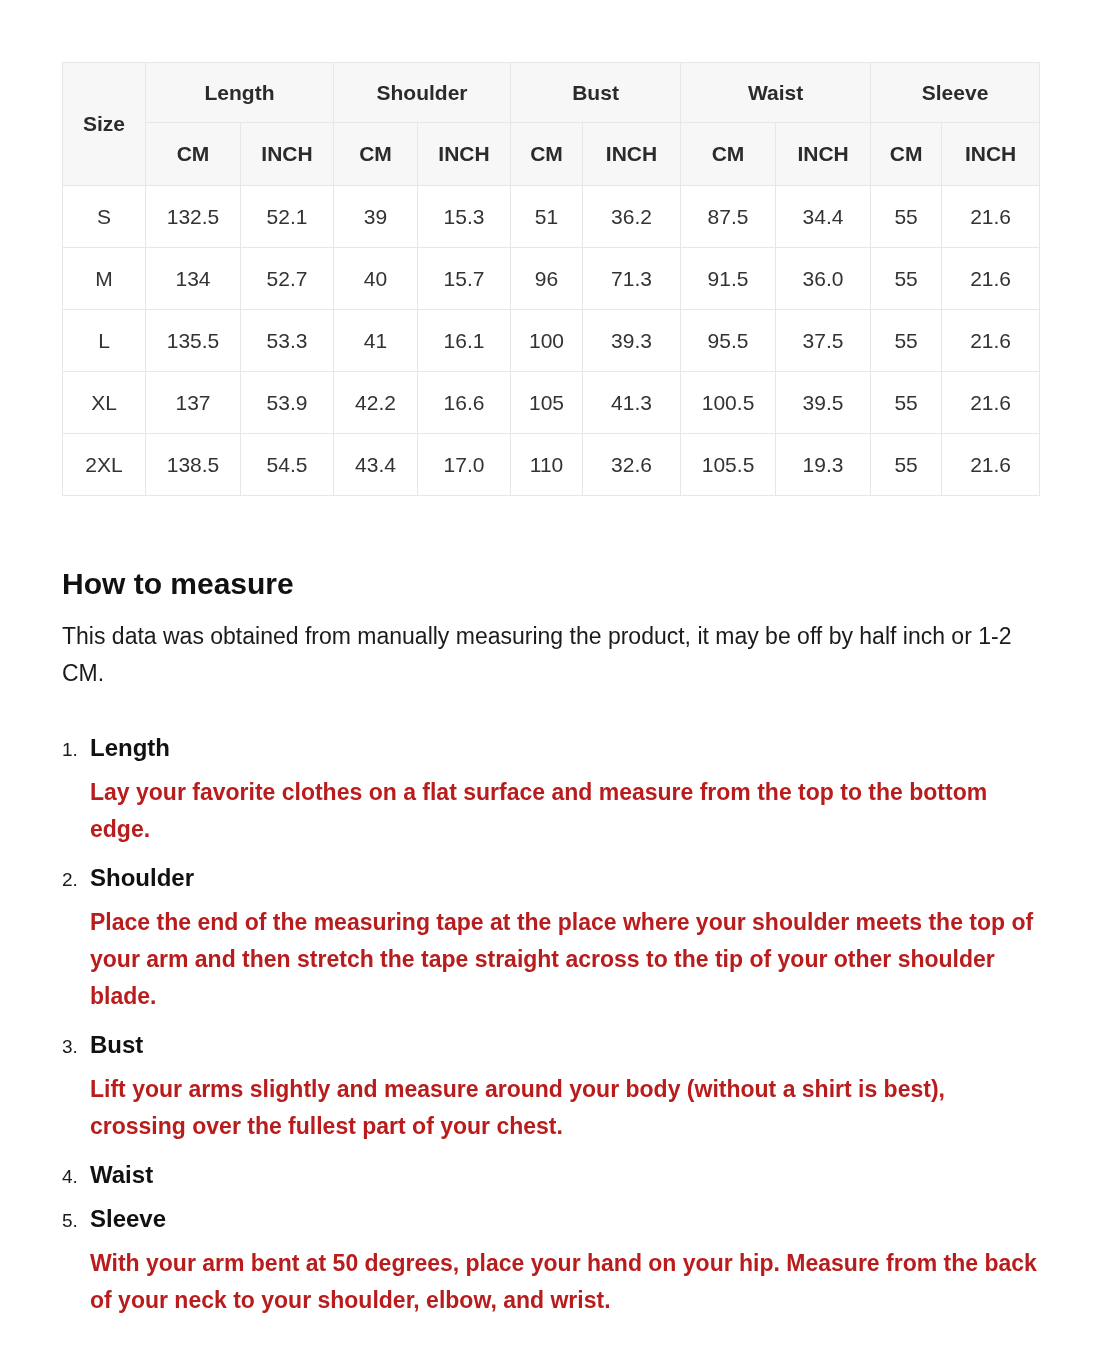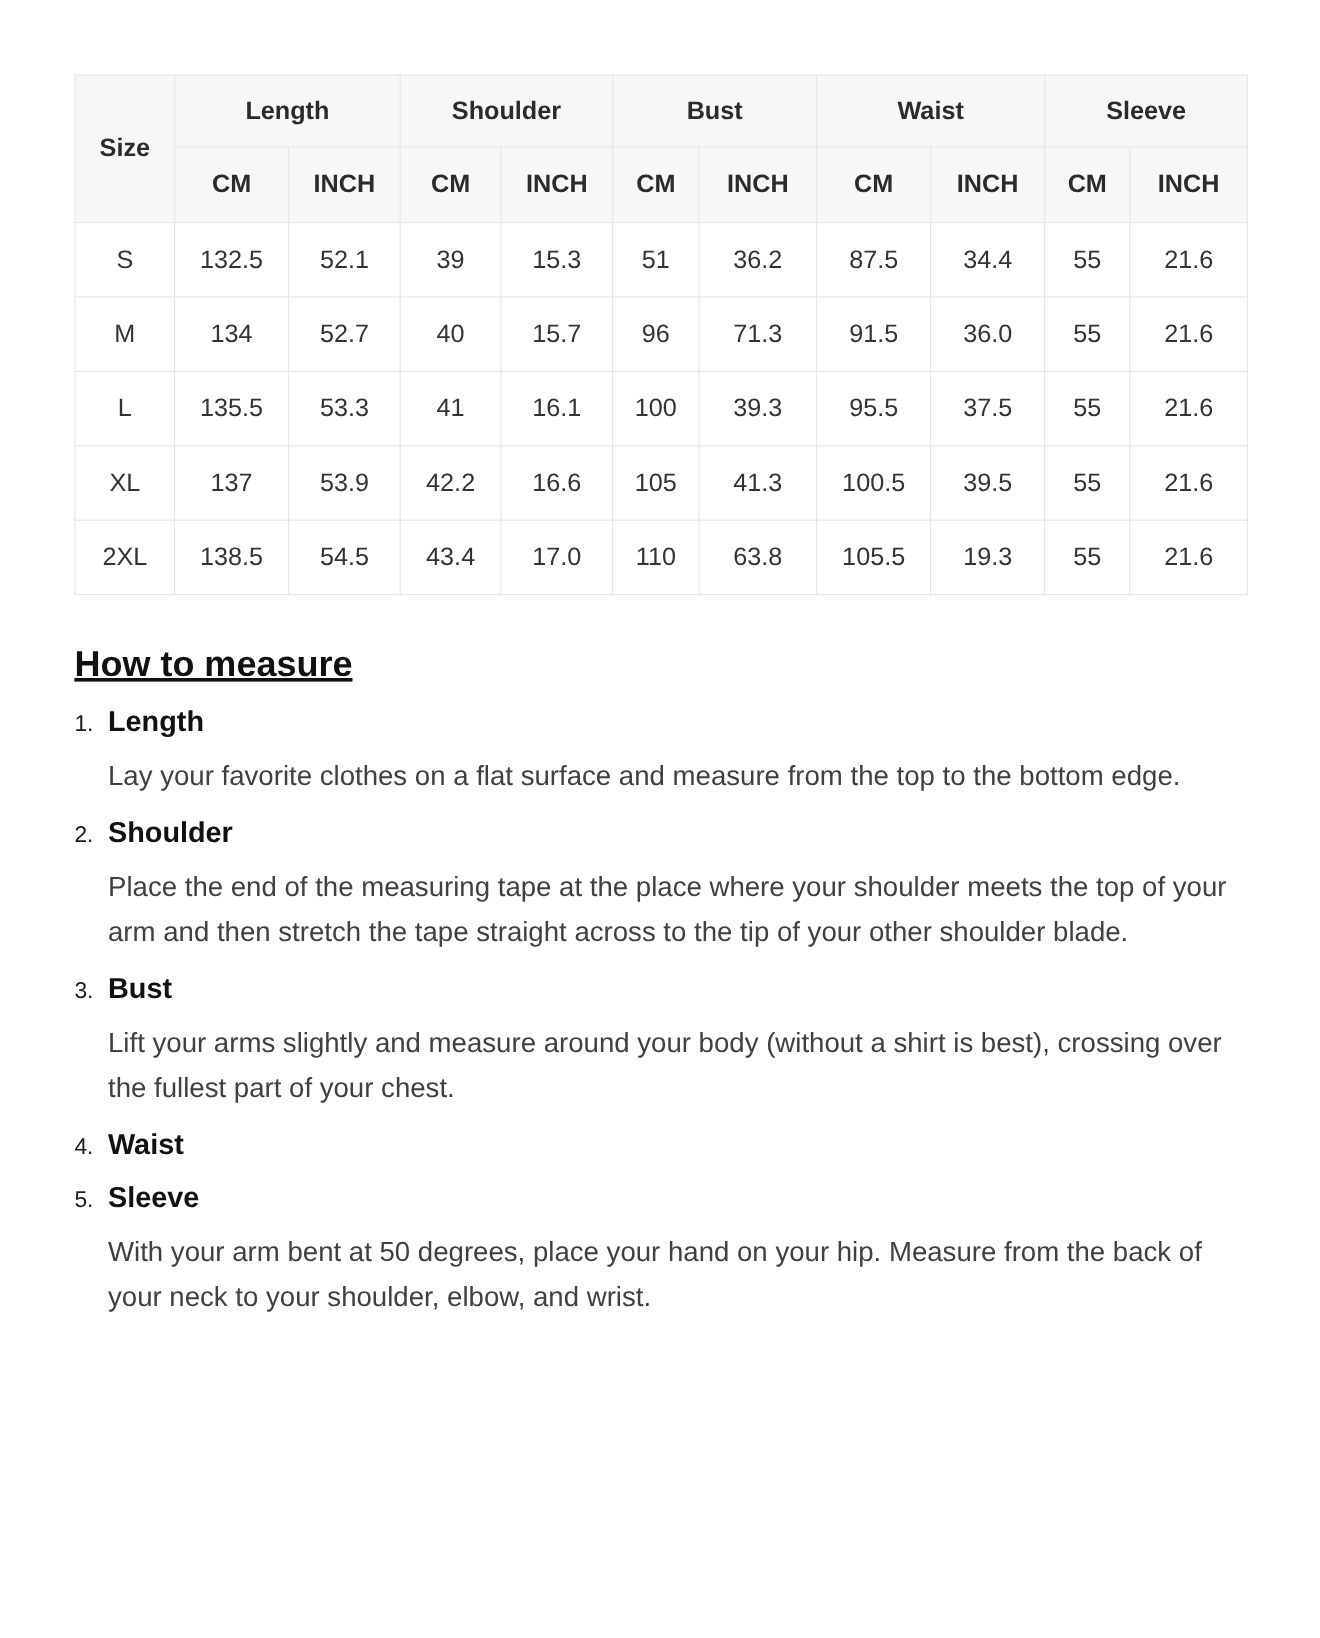--- a/index.html
+++ b/index.html
@@ -41,26 +41,25 @@
   .size-table thead tr.unit-row th { height: 62px; }
   .size-table tbody th,
   .size-table tbody td {
     height: 61px;
     font-weight: normal;
     background: #ffffff;
   }
 
   
   h2.htm-title {
-    margin: 40px 0 16px 0;
+    margin: 70px 0 16px 0;
     font-size: 30px;
     line-height: 36px;
     font-weight: bold;
     color: #111111;
-    text-decoration: underline;
   }
   p.htm-intro {
     margin: 0 0 42px 0;
     font-size: 23px;
     line-height: 37px;
     color: #1b1b1b;
     max-width: 980px;
   }
   ol.measure-list {
     list-style: none;
@@ -82,22 +81,23 @@
   }
   .term-line .term {
     font-size: 24px;
     font-weight: bold;
     color: #111111;
   }
   .item-desc {
     margin: 1px 0 12px 28px;
     font-size: 23px;
     line-height: 37px;
-    color: #404040;
+    color: #b91c1c;
     max-width: 950px;
+    font-weight: bold;
   }
 </style>
 </head>
 <body>
 
 <div class="page">
 
   <table class="size-table">
     <colgroup>
       <col style="width:83px">
@@ -187,30 +187,31 @@
         <td>55</td>
         <td>21.6</td>
       </tr>
       <tr>
         <th>2XL</th>
         <td>138.5</td>
         <td>54.5</td>
         <td>43.4</td>
         <td>17.0</td>
         <td>110</td>
-        <td>63.8</td>
+        <td>32.6</td>
         <td>105.5</td>
         <td>19.3</td>
         <td>55</td>
         <td>21.6</td>
       </tr>
     </tbody>
   </table>
 
   <h2 class="htm-title">How to measure</h2>
+  <p class="htm-intro">This data was obtained from manually measuring the product, it may be off by half inch or 1-2 CM.</p>
 
   <ol class="measure-list">
     <li>
       <div class="term-line">
         <span class="num">1.</span>
         <span class="term">Length</span>
       </div>
       <p class="item-desc">Lay your favorite clothes on a flat surface and measure from the top to the bottom edge.</p>
     </li>
     <li>

